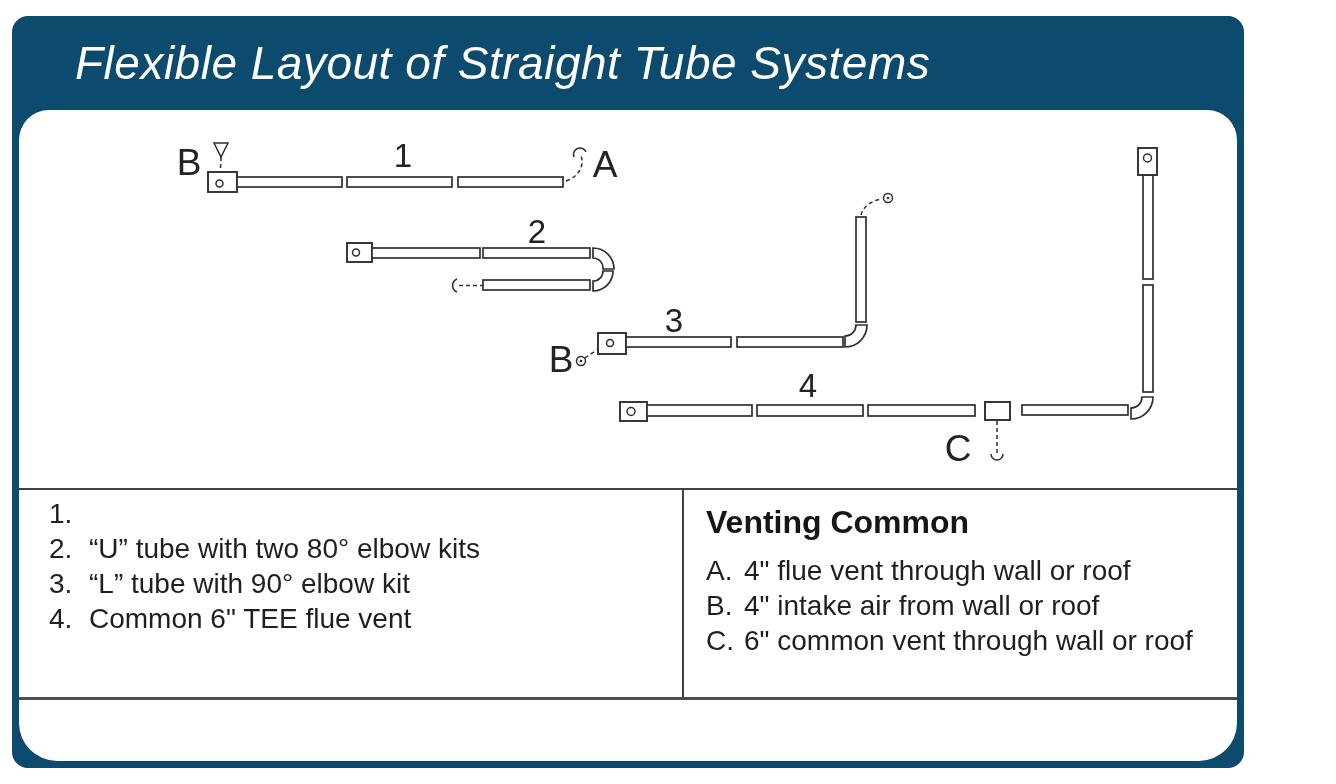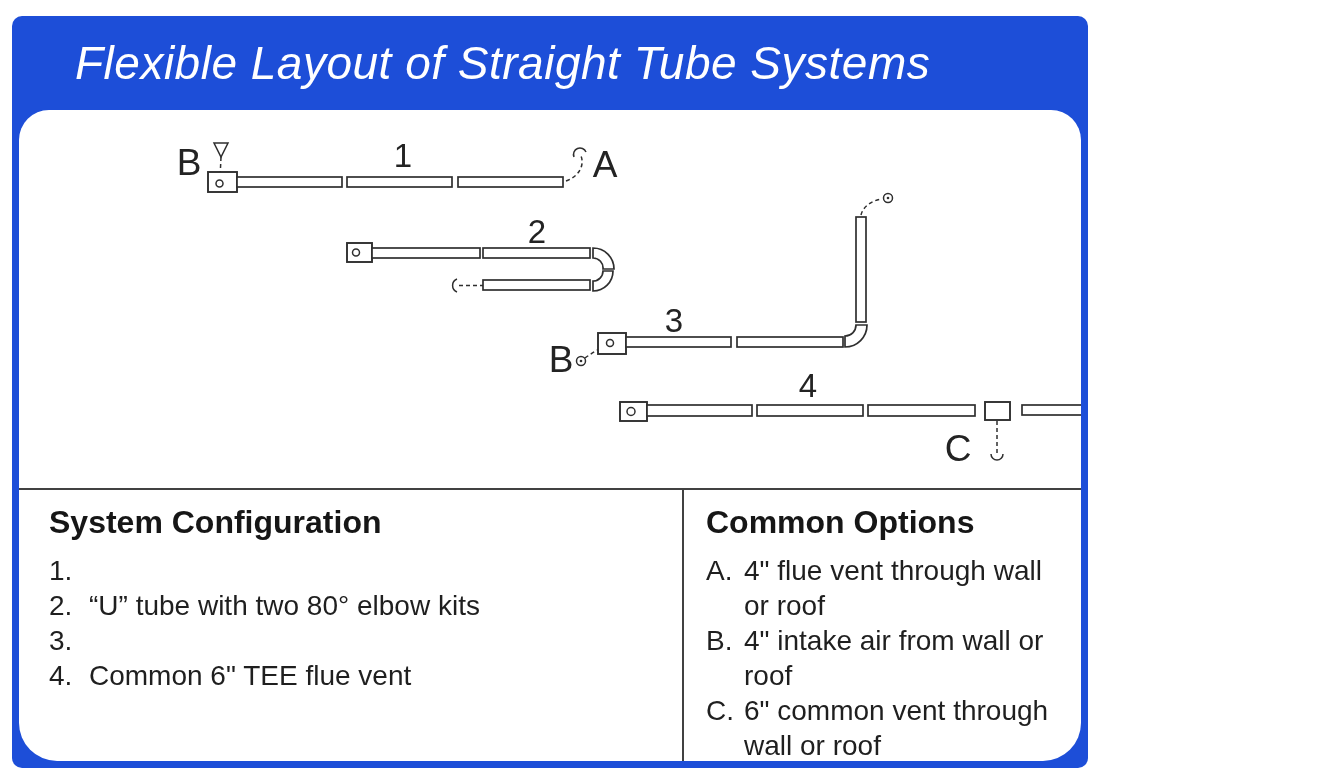--- a/index.html
+++ b/index.html
@@ -1,22 +1,22 @@
 <!DOCTYPE html>
 <html><head>
 <meta charset="utf-8">
 <style>
   html,body{margin:0;padding:0;}
   body{
     width:1336px;height:784px;background:#ffffff;position:relative;
     font-family:"Liberation Sans", sans-serif;color:#1f1f1f;overflow:hidden;
   }
   .card{
-    position:absolute;left:12px;top:16px;width:1076px;height:752px;
-    background:#1d4ed8;border-radius:10px;
+    position:absolute;left:12px;top:16px;width:1232px;height:752px;
+    background:#0c4a6e;border-radius:16px;
   }
   .card-header{height:94px;display:flex;align-items:center;padding-left:63px;}
   .card-title{
     margin:0;color:#ffffff;font-style:italic;font-weight:normal;
     font-size:46px;letter-spacing:0.5px;white-space:nowrap;
   }
   .card-body{
     position:absolute;top:94px;left:7px;right:7px;bottom:7px;background:#ffffff;
     border-radius:30px 30px 38px 38px;display:flex;flex-direction:column;overflow:hidden;
   }
@@ -120,41 +120,41 @@
           <rect class="tube" x="1124" y="65" width="10" height="104"></rect>
           <rect class="box" x="1119" y="38" width="19" height="27"></rect>
           <circle class="hole" cx="1128.5" cy="48" r="4"></circle>
         </g>
       </svg>
     </div>
 
     <div class="info">
 
       <section class="info-left">
-        <h2 class="section-heading">System Configuration</h2>
         <ol class="rows">
           <li class="row">
             <span class="num">1.</span>
           </li>
           <li class="row">
             <span class="num">2.</span>
             <span class="txt">“U” tube with two 80° elbow kits</span>
           </li>
           <li class="row">
             <span class="num">3.</span>
+            <span class="txt">“L” tube with 90° elbow kit</span>
           </li>
           <li class="row">
             <span class="num">4.</span>
             <span class="txt">Common 6" TEE flue vent</span>
           </li>
         </ol>
       </section>
 
       <section class="info-right">
-        <h2 class="section-heading">Common Options</h2>
+        <h2 class="section-heading">Venting Common</h2>
         <ol class="rows">
           <li class="row">
             <span class="num">A.</span>
             <span class="txt">4" flue vent through wall or roof</span>
           </li>
           <li class="row">
             <span class="num">B.</span>
             <span class="txt">4" intake air from wall or roof</span>
           </li>
           <li class="row">

